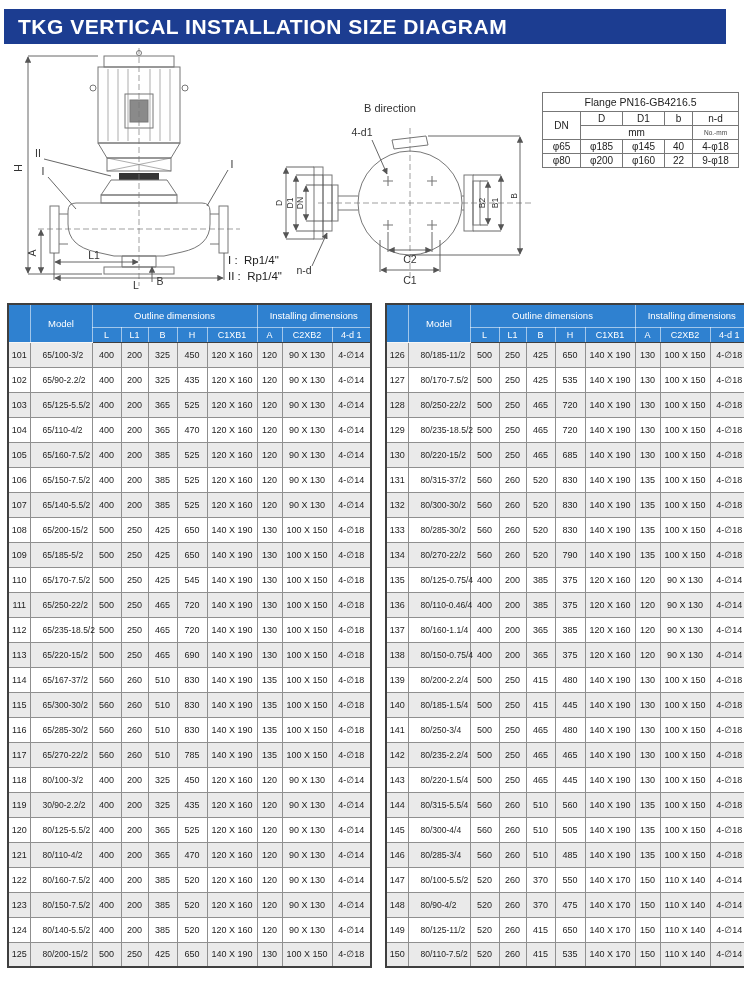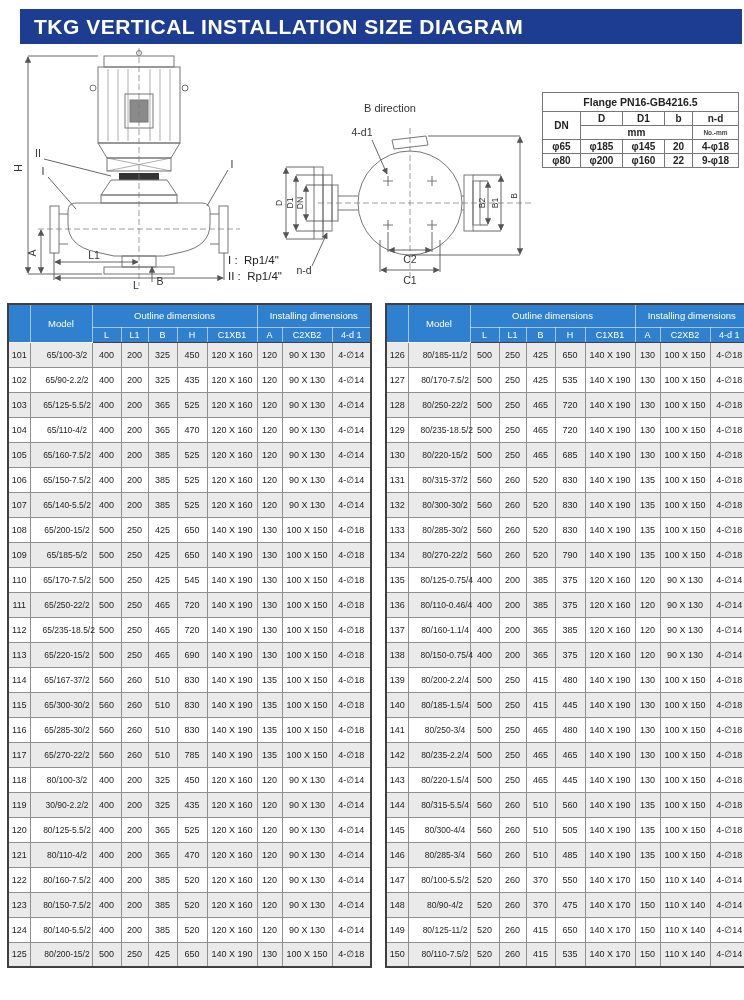--- a/index.html
+++ b/index.html
@@ -4,46 +4,46 @@
 <style>
   :root{
     --c-title:#1c3d91;
     --c-head:#2f81d0;
     --c-stripe:#eaeaea;
   }
   *{box-sizing:border-box;}
   body{margin:0;background:#fff;font-family:"Liberation Sans",sans-serif;color:#222;}
   .page{position:relative;width:744px;height:1000px;background:#fff;overflow:hidden;}
 
-  .titlebar{position:absolute;left:20px;top:9px;width:722px;height:35px;background:var(--c-title);
+  .titlebar{position:absolute;left:4px;top:9px;width:722px;height:35px;background:var(--c-title);
     color:#fff;display:flex;align-items:center;padding-left:14px;font-size:21px;font-weight:bold;letter-spacing:.5px;}
 
   .diagram-area{position:absolute;left:0;top:44px;width:744px;height:258px;}
   svg text{font-family:"Liberation Sans",sans-serif;fill:#333;}
   .dimlabel{font-size:10.5px;}
   .dimlabel-sm{font-size:8.5px;}
 
   .port-notes{position:absolute;left:228px;top:252px;font-size:11.5px;color:#222;line-height:16px;white-space:pre;}
 
   
   .flange-wrap{position:absolute;left:542px;top:92px;}
   table.flange{border-collapse:collapse;width:196px;table-layout:fixed;}
-  table.flange td,table.flange th{border:1px solid #777;font-size:10px;font-weight:bold;text-align:center;padding:1px 0;color:#222;}
+  table.flange td,table.flange th{border:1px solid #777;font-size:10px;font-weight:normal;text-align:center;padding:1px 0;color:#222;}
   table.flange .ftitle{font-size:10.5px;height:19px;}
   table.flange .small{font-size:6.5px;color:#444;}
 
   
   .tables{position:absolute;left:7px;top:303px;display:flex;gap:13px;}
   table.main{border-collapse:collapse;table-layout:fixed;width:363px;border:2px solid #3f3f3f;}
   table.main th{background:var(--c-head);color:#fff;font-weight:normal;border:1px solid rgba(255,255,255,.55);font-size:9.5px;padding:0;}
   table.main thead tr.group th{height:23px;}
   table.main thead tr.sub th{height:15px;font-size:9px;}
   table.main thead tr.sub th{border-bottom:1px solid #3f3f3f;}
   table.main td{border:1px solid #8f8f8f;font-size:9px;text-align:center;height:25px;padding:0;white-space:nowrap;color:#1c1c1c;}
-  table.main td.model{text-align:center;padding-left:12px;font-size:8.5px;}
+  table.main td.model{text-align:left;padding-left:12px;font-size:8.5px;}
   table.main tbody tr:nth-child(odd){background:var(--c-stripe);}
 </style>
 </head>
 <body>
 
 <div class="page">
 
   <div class="titlebar">TKG VERTICAL INSTALLATION SIZE DIAGRAM</div>
 
   <div class="diagram-area">
@@ -182,21 +182,21 @@
         <tr>
           <td colspan="3">mm</td>
           <td class="small">No.-mm</td>
         </tr>
       </tbody>
       <tbody>
           <tr>
             <td>φ65</td>
             <td>φ185</td>
             <td>φ145</td>
-            <td>20</td>
+            <td>40</td>
             <td>4-φ18</td>
           </tr>
           <tr>
             <td>φ80</td>
             <td>φ200</td>
             <td>φ160</td>
             <td>22</td>
             <td>9-φ18</td>
           </tr>
         </tbody>

